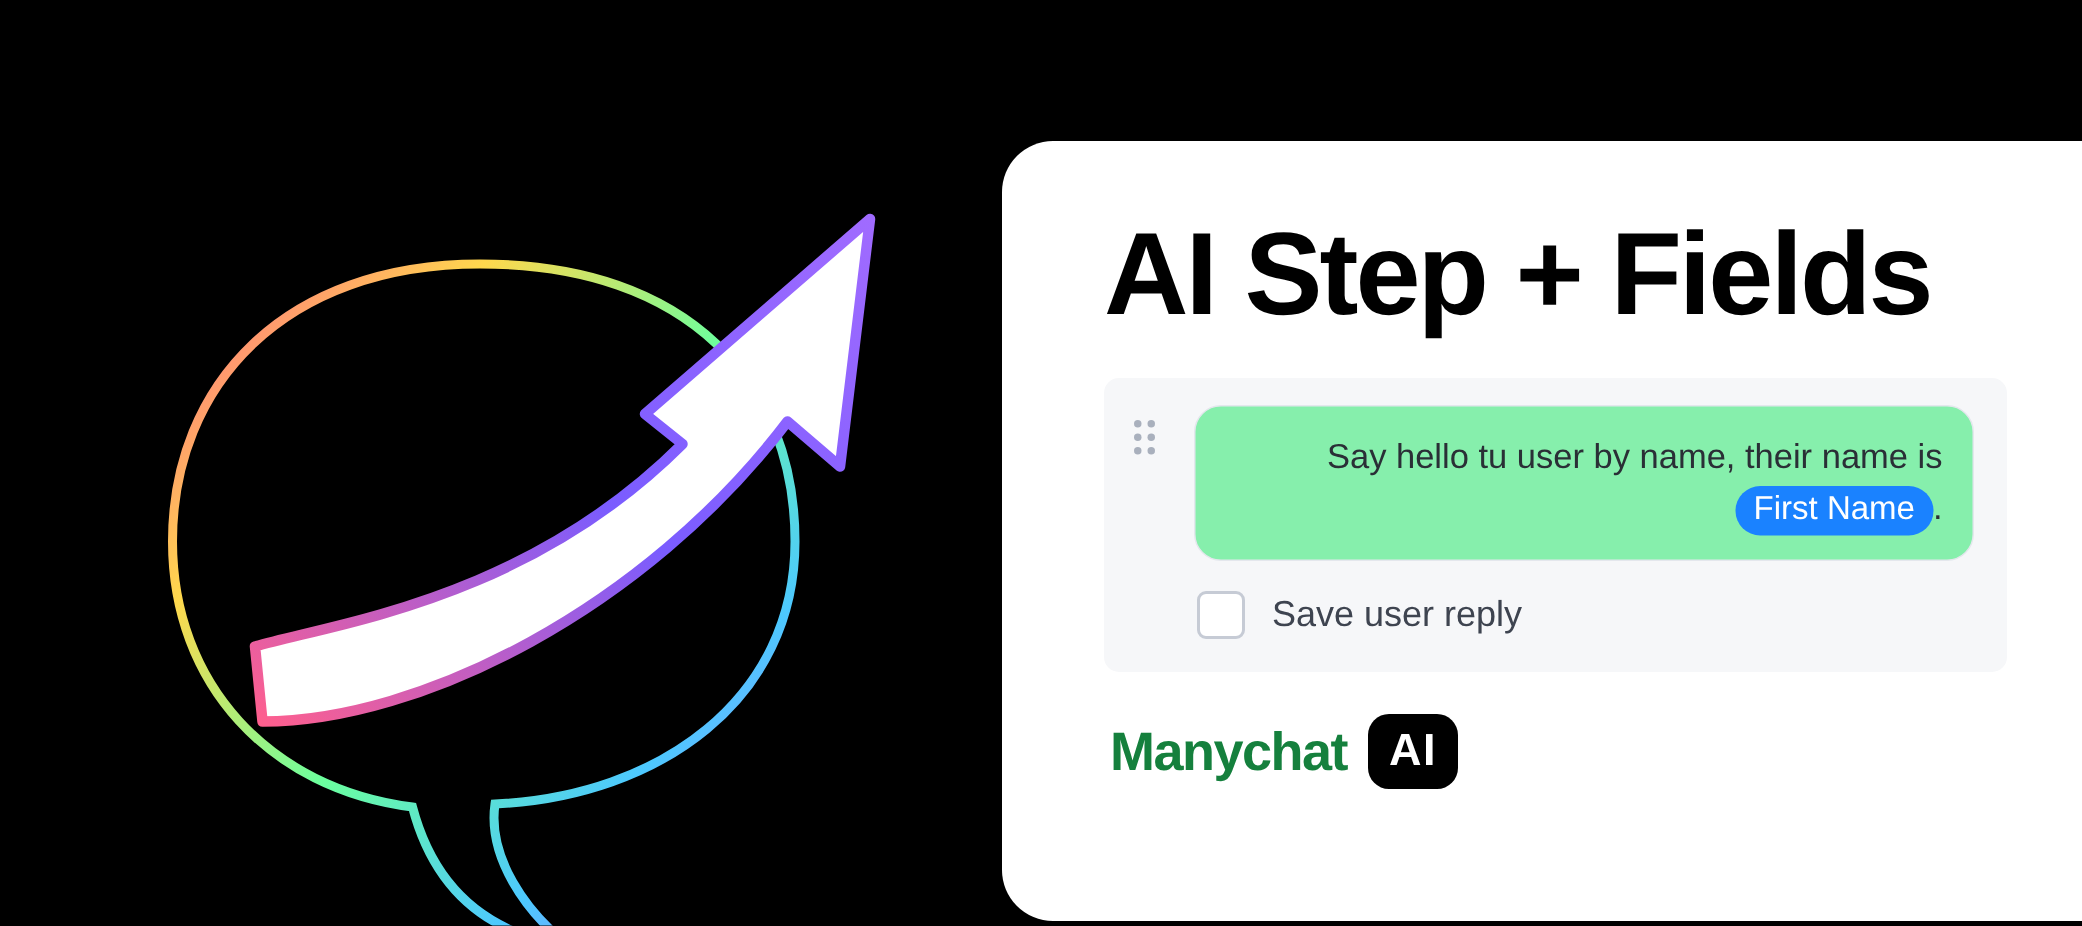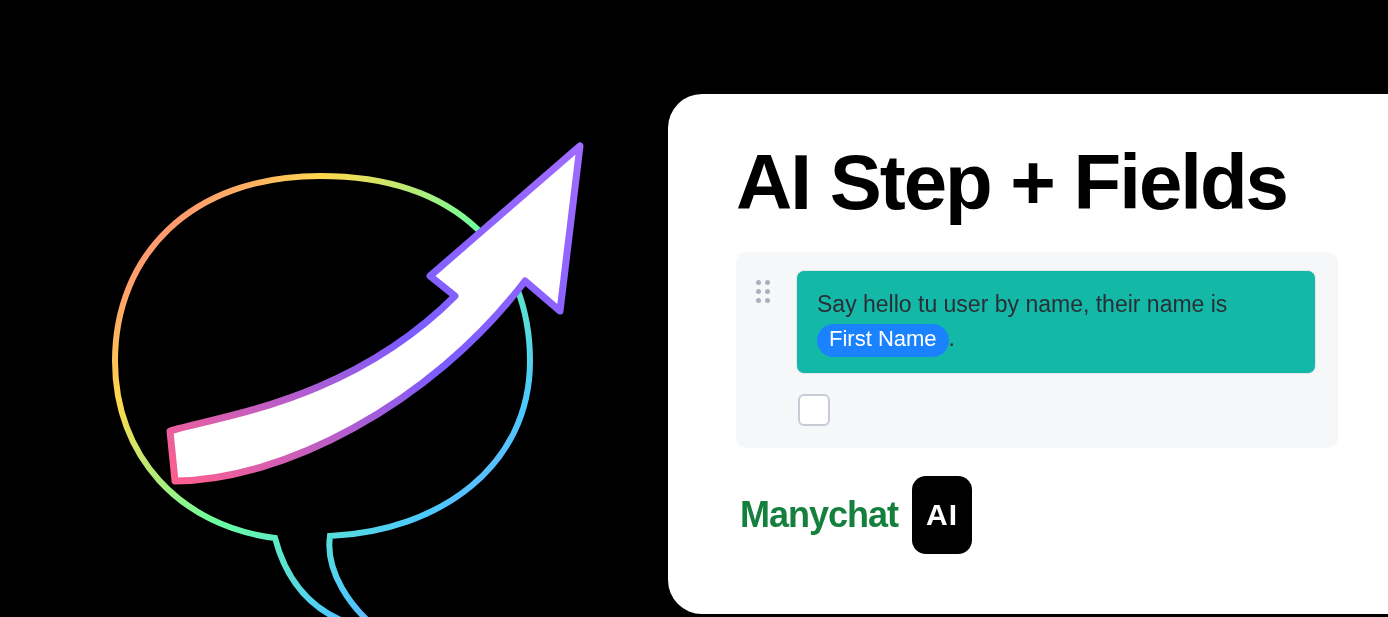--- a/index.html
+++ b/index.html
@@ -73,27 +73,28 @@
     gap: 4px;
     flex: none;
   }
   .drag-handle span {
     width: 5px; height: 5px;
     background: #a9b0bd;
     border-radius: 50%;
   }
   .panel-body { flex: 1; }
   .prompt-box {
-    background: #14b8a6;
+    background: #86efac;
     border: 1px solid #e4e7ed;
-    border-radius: 8px;
+    border-radius: 18px;
     padding: 16px 20px;
     font-size: 23px;
     color: #2a2f36;
     line-height: 1.5;
+    text-align: right;
   }
   .field-chip {
     display: inline-block;
     background: #1a82ff;
     color: #fff;
     padding: 1px 12px 3px;
     border-radius: 18px;
     font-size: 22px;
     line-height: 1.3;
     vertical-align: baseline;
@@ -130,21 +131,21 @@
     font-weight: 900;
     font-size: 36px;
     letter-spacing: -1px;
     color: #15803d;
   }
   .ai-badge {
     background: #000;
     color: #fff;
     font-weight: 700;
     font-size: 30px;
-    padding: 22px 14px;
+    padding: 8px 14px;
     border-radius: 14px;
     font-family: Arial, sans-serif;
     letter-spacing: 1px;
   }
 </style>
 </head>
 <body>
 
 <div class="stage">
 
@@ -226,20 +227,21 @@
           <span></span>
           <span></span>
           <span></span>
       </div>
       <div class="panel-body">
         <div class="prompt-box">
           <span>Say hello tu user by name, their name is </span><span class="field-chip">First Name</span><span>.</span>
         </div>
         <div class="save-row">
           <div class="checkbox"></div>
+          <div class="save-label">Save user reply</div>
         </div>
       </div>
     </div>
 
     <div class="brand-row">
       <span class="brand-word">Manychat</span>
       <span class="ai-badge">AI</span>
     </div>
   </div>
 

